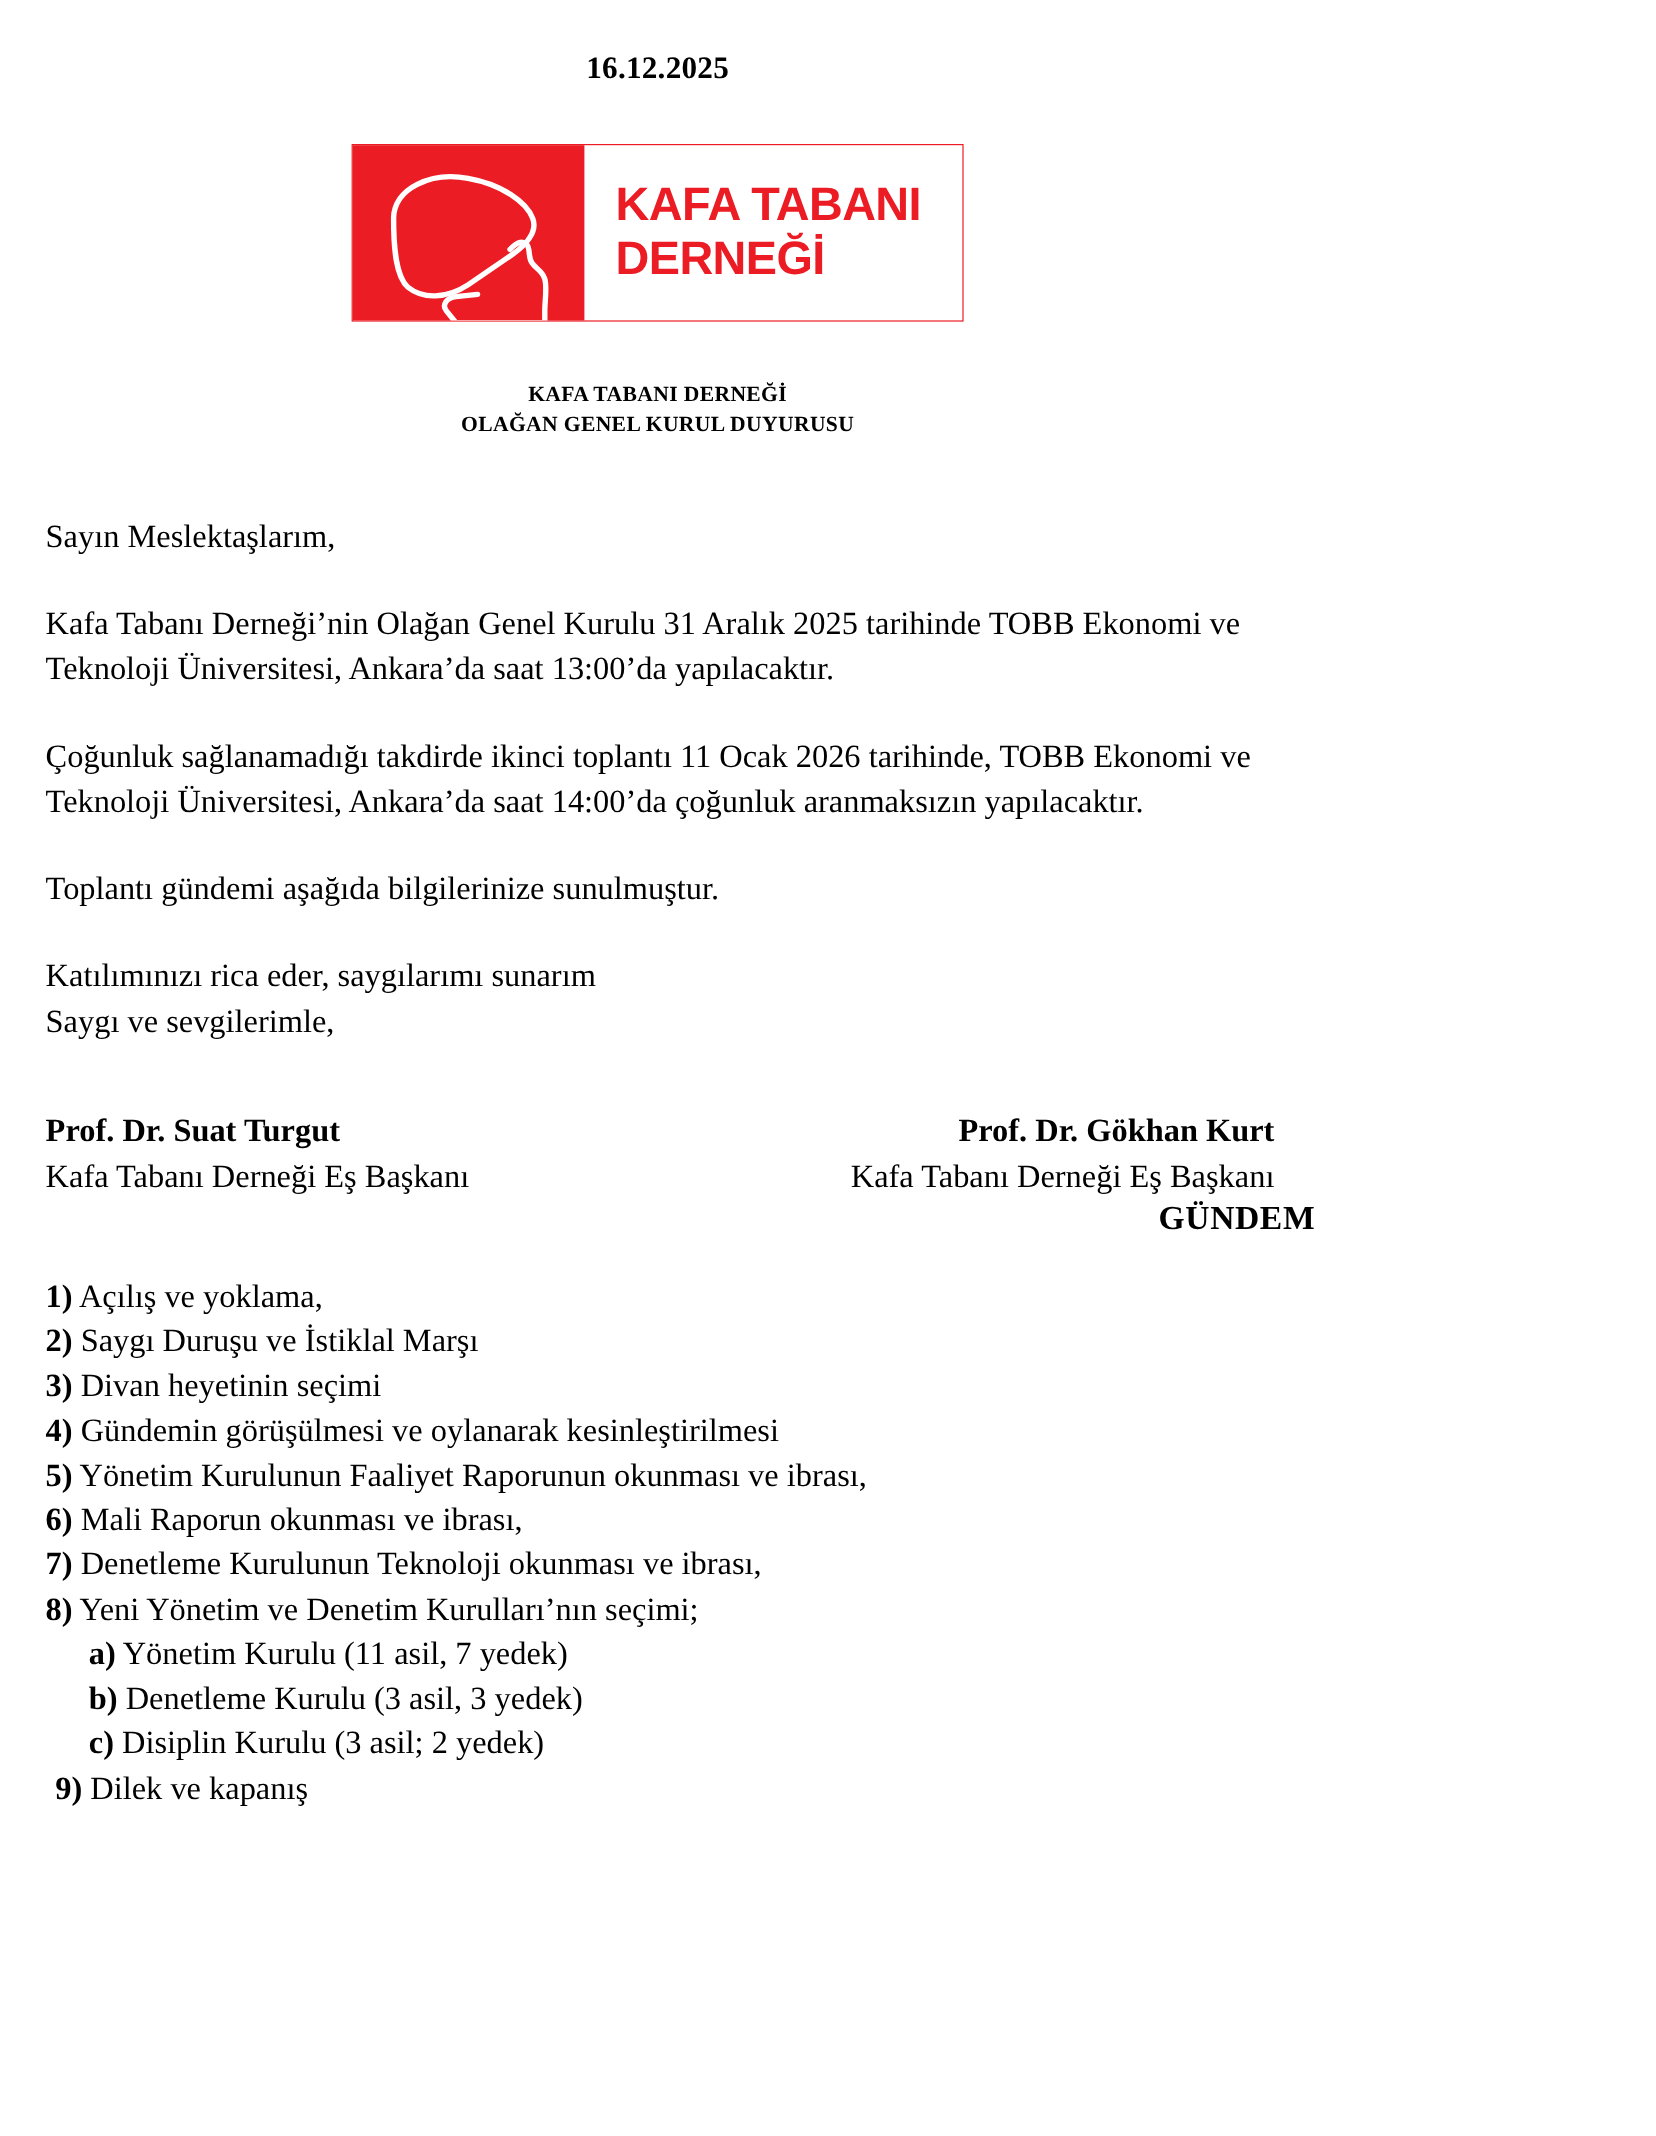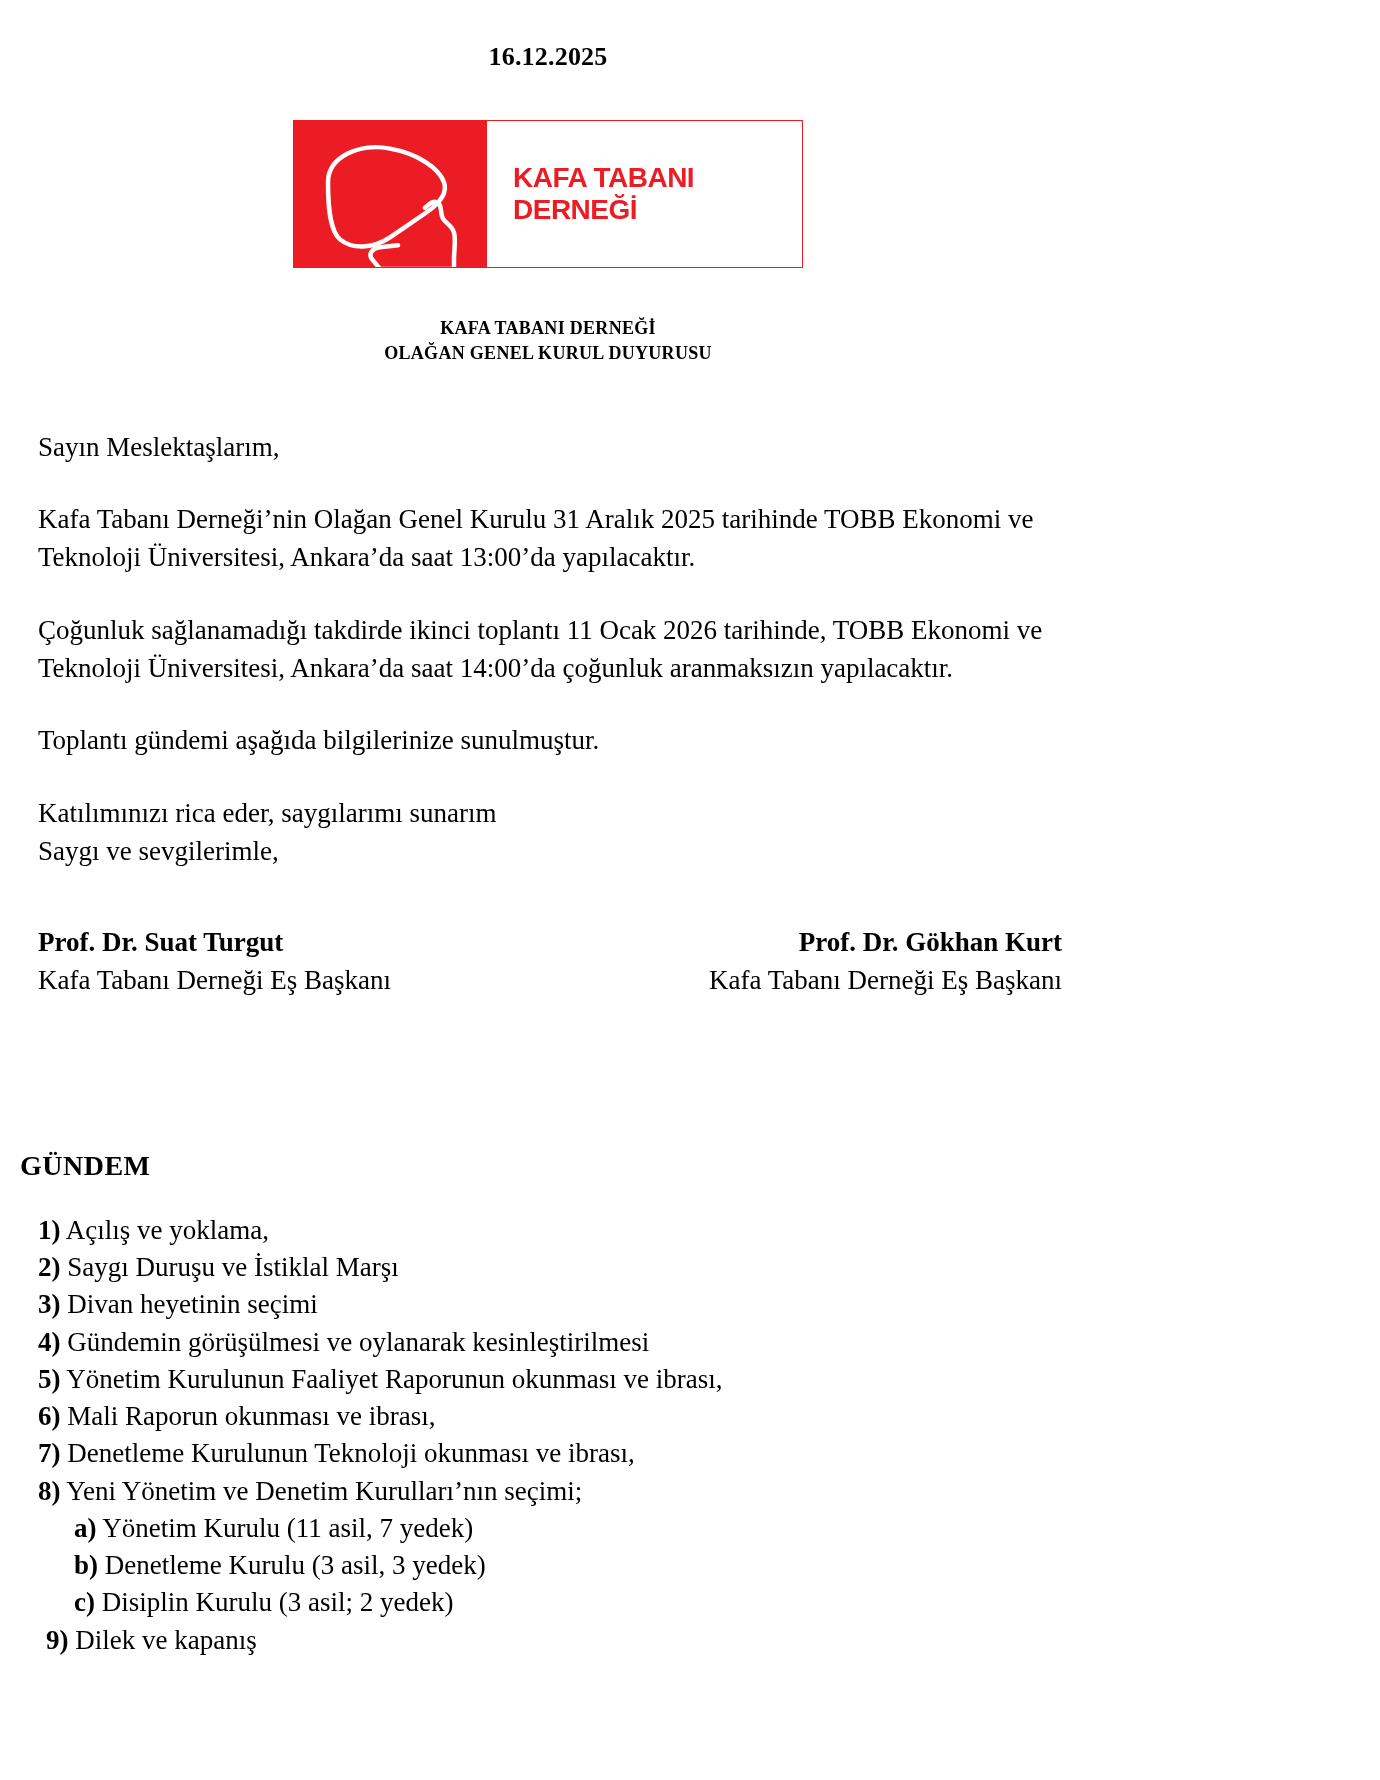--- a/index.html
+++ b/index.html
@@ -66,21 +66,21 @@
     display: flex;
     flex-direction: column;
     justify-content: center;
     padding-left: 26px;
   }
   .logo-text .l1,
   .logo-text .l2 {
     font-family: "Liberation Sans", "DejaVu Sans", sans-serif;
     font-weight: bold;
     color: #ec1c24;
-    font-size: 28px;
+    font-size: 39px;
     line-height: 1.15;
     letter-spacing: -0.5px;
   }
 
   
   .doc-title {
     text-align: center;
     font-weight: bold;
     font-size: 18px;
     line-height: 1.38;
@@ -119,24 +119,23 @@
   }
   .sig-name {
     font-weight: bold;
   }
   .sig-role {
     font-weight: normal;
   }
 
   
   .agenda-title {
-    text-align: left;
+    text-align: right;
     font-weight: bold;
     font-size: 28px;
-    margin-top: 150px;
     letter-spacing: 0.5px;
     padding-left: 20px;
   }
   .agenda-list {
     margin-top: 30px;
     padding: 0 30px 0 38px;
     font-size: 27px;
     line-height: 1.38;
   }
   .agenda-item {

